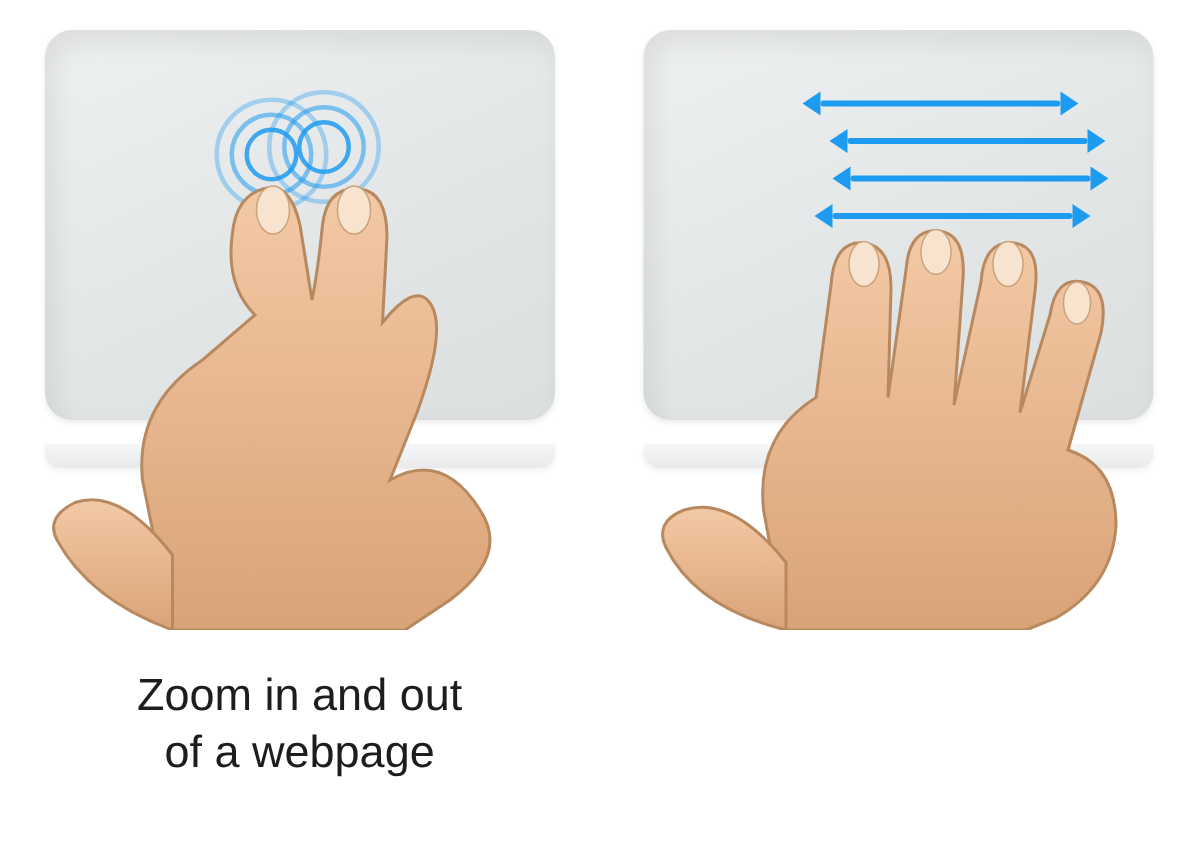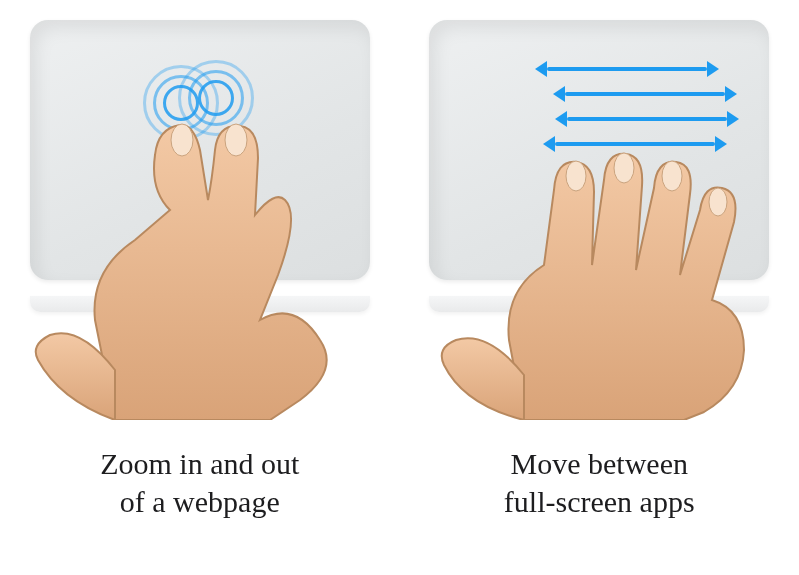--- a/index.html
+++ b/index.html
@@ -9,21 +9,20 @@
     height: 575px;
     background: #ffffff;
     font-family: -apple-system, "Helvetica Neue", Helvetica, Arial, sans-serif;
     color: #1d1d1f;
     overflow: hidden;
   }
   .page {
     display: flex;
     width: 100%;
     height: 100%;
-    font-family: Liberation Serif, serif;
   }
   .gesture-card {
     flex: 1 1 50%;
     display: flex;
     flex-direction: column;
     align-items: center;
     padding: 0 10px;
     box-sizing: border-box;
   }
   .illustration {
@@ -179,17 +178,15 @@
                  Q340,270 340,310 Q338,350 300,372 L280,380 Z"></path>
 
         <path fill="url(#skinR)" stroke="#b8895f" stroke-width="2" d="M120,380 Q60,365 40,325 Q32,308 52,300 Q84,290 120,335 Z"></path>
 
         <ellipse cx="172" cy="136" rx="10" ry="15" fill="#f8e3cf" stroke="#caa37e"></ellipse>
         <ellipse cx="220" cy="128" rx="10" ry="15" fill="#f8e3cf" stroke="#caa37e"></ellipse>
         <ellipse cx="268" cy="136" rx="10" ry="15" fill="#f8e3cf" stroke="#caa37e"></ellipse>
         <ellipse cx="314" cy="162" rx="9" ry="14" fill="#f8e3cf" stroke="#caa37e"></ellipse>
       </svg>
     </div>
-    <div class="caption">Move between
-full-screen apps</div>
   </div>
 
 </div>
 
 </body></html>

